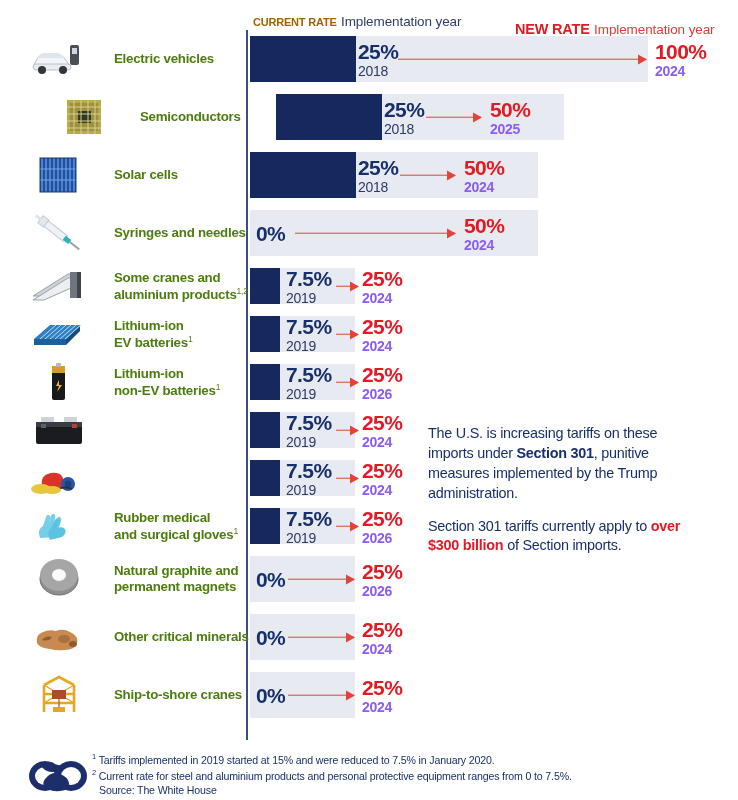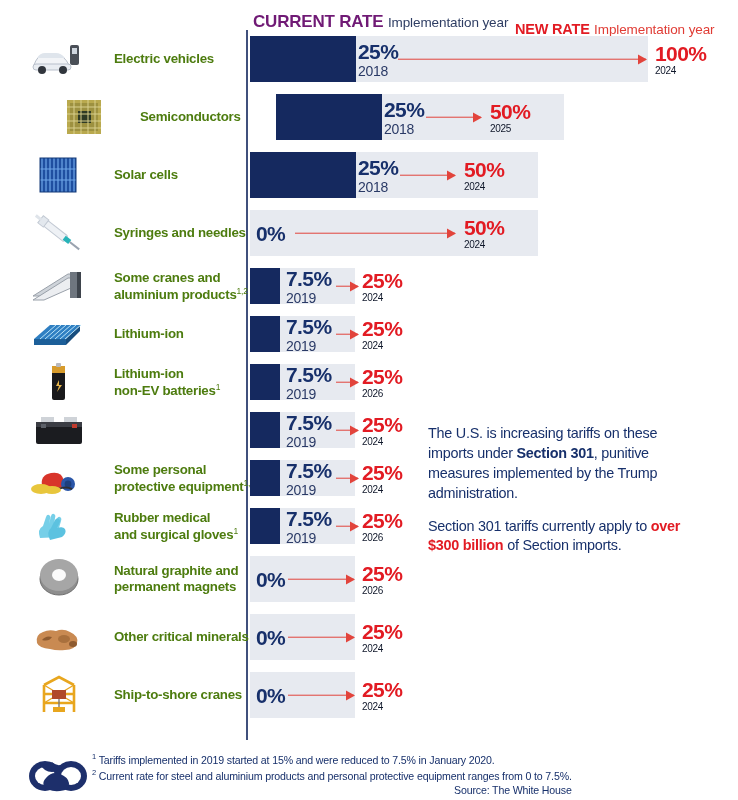--- a/index.html
+++ b/index.html
@@ -10,21 +10,21 @@
     color: #15295c;
     position: relative;
     overflow: hidden;
   }
   .infographic { position: relative; width: 738px; height: 800px; }
 
   
   .header { position: absolute; left: 0; top: 12px; width: 738px; height: 20px; }
   .hdr-current { position: absolute; left: 253px; top: 0; white-space: nowrap; }
   .hdr-new     { position: absolute; left: 515px; top: 8px; white-space: nowrap; }
-  .lbl-strong-navy { font-size: 17px; font-weight: bold; color: #701a75; letter-spacing: -0.2px; }
+  .lbl-strong-navy { font-size: 11px; font-weight: bold; color: #a16207; letter-spacing: -0.2px; }
   .lbl-strong-red  { font-size: 14.5px; font-weight: bold; color: #e21b23; letter-spacing: -0.2px; }
   .lbl-impl { font-size: 13.5px; font-weight: normal; color: #2e3d63; letter-spacing: -0.1px; }
   .lbl-impl.red { color: #e03c35; }
 
   
   .axis-line {
     position: absolute; left: 246px; top: 30px;
     width: 2px; height: 710px; background: #40507c;
   }
 
@@ -61,21 +61,21 @@
     text-align: left; line-height: 1.0;
   }
   .cur-pct  { font-size: 21px; font-weight: bold; color: #17306b; letter-spacing: -0.6px; display:block; }
   .cur-year { font-size: 14px; font-weight: normal; color: #2a3a66; letter-spacing: -0.3px; display:block; margin-top: 2px;}
 
   .new-val {
     position: absolute; top: 50%; transform: translateY(-50%);
     text-align: left; line-height: 1.0;
   }
   .new-pct  { font-size: 21px; font-weight: bold; color: #e21b23; letter-spacing: -0.6px; display:block; }
-  .new-year { font-size: 10px; font-weight: normal; color: #0f172a; letter-spacing: -0.3px; display:block; margin-top: 2px;}
+  .new-year { font-size: 14px; font-weight: bold; color: #8b5cf6; letter-spacing: -0.3px; display:block; margin-top: 2px;}
 
   .arrow {
     position: absolute; top: 50%; transform: translateY(-50%);
     height: 9px;
   }
   .arrow .shaft {
     position: absolute; left: 0; top: 50%; transform: translateY(-50%);
     height: 1.6px; background: #e2443c; width: 100%;
   }
   .arrow .head {
@@ -97,21 +97,21 @@
 
   
   .footer { position: absolute; left: 0; top: 752px; width: 738px; }
   .footer-logo { position: absolute; left: 28px; top: 4px; width: 60px; height: 40px; }
   .footnotes {
     position: absolute; left: 92px; top: 0;
     font-size: 10.6px; line-height: 1.42; color: #17306b; letter-spacing: -0.15px;
   }
   .footnotes div { white-space: nowrap; }
   .footnotes sup { font-size: 7.5px; vertical-align: super; }
-  .footnotes .src { padding-left: 7px; text-align: right; }
+  .footnotes .src { padding-left: 7px; }
 </style>
 </head>
 <body>
 
 <div class="infographic">
 
   <div class="header">
     <div class="hdr-current">
       <span class="lbl-strong-navy">CURRENT RATE</span>
       <span class="lbl-impl">Implementation year</span>
@@ -276,20 +276,21 @@
               <path d="M12 27 L28 13"></path>
               <path d="M17 27 L33 13"></path>
               <path d="M22 27 L38 13"></path>
               <path d="M27 27 L43 13"></path>
               <path d="M32 27 L48 13"></path>
               <path d="M37 27 L53 13"></path>
             </g>
           </svg></div>
         <div class="row-label">
           <div>Lithium-ion</div>
+          <div>EV batteries<sup>1</sup></div>
         </div>
         <div class="track" style="left:250px;width:105px;height:36px"></div>
         <div class="fill" style="left:250px;width:30px;height:36px"></div>
         <div class="cur-val" style="left:286px">
           <span class="cur-pct">7.5%</span>
           <span class="cur-year">2019</span>
         </div>
         <div class="arrow" style="left:336px;width:22px">
           <span class="shaft"></span>
           <span class="head"></span>
@@ -351,24 +352,20 @@
       </div>
       <div class="row" style="height: 48px;">
         <div class="row-icon"><svg viewBox="0 0 62 44" width="62" height="44" aria-hidden="true">
             <path d="M14 30 q-2 -11 9 -13 q11 -2 13 8 q1 6 -5 7 z" fill="#d8342a"></path>
             <ellipse cx="13" cy="33" rx="10" ry="5" fill="#e8c63c"></ellipse>
             <circle cx="40" cy="28" r="7" fill="#2a56a8"></circle>
             <circle cx="40" cy="28" r="3.4" fill="#1d3f7e"></circle>
             <path d="M30 33 q8 -3 14 0" stroke="#2f2f33" stroke-width="2" fill="none"></path>
             <ellipse cx="24" cy="34" rx="9" ry="4" fill="#e8c63c"></ellipse>
           </svg></div>
-        <div class="row-label">
-          <div>Some personal</div>
-          <div>protective equipment<sup>1,2</sup></div>
-        </div>
         <div class="track" style="left:250px;width:105px;height:36px"></div>
         <div class="fill" style="left:250px;width:30px;height:36px"></div>
         <div class="cur-val" style="left:286px">
           <span class="cur-pct">7.5%</span>
           <span class="cur-year">2019</span>
         </div>
         <div class="arrow" style="left:336px;width:22px">
           <span class="shaft"></span>
           <span class="head"></span>
         </div>

